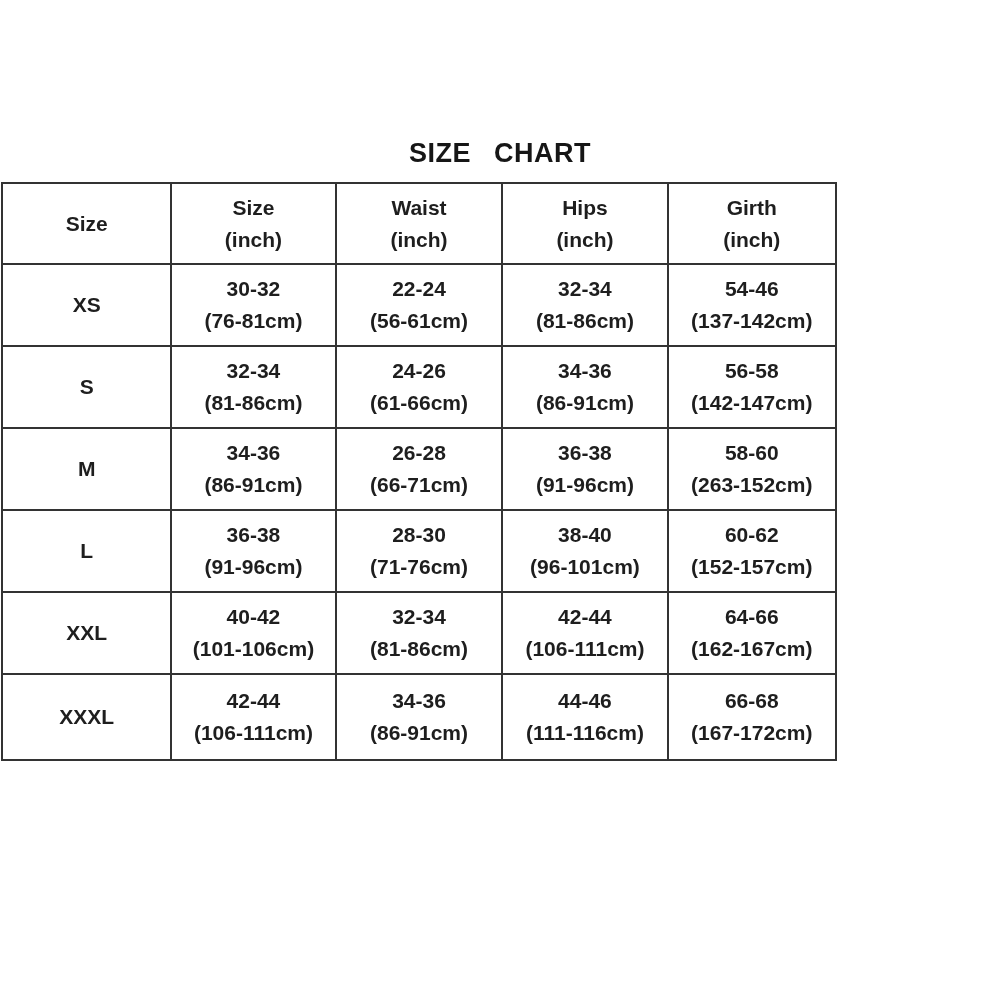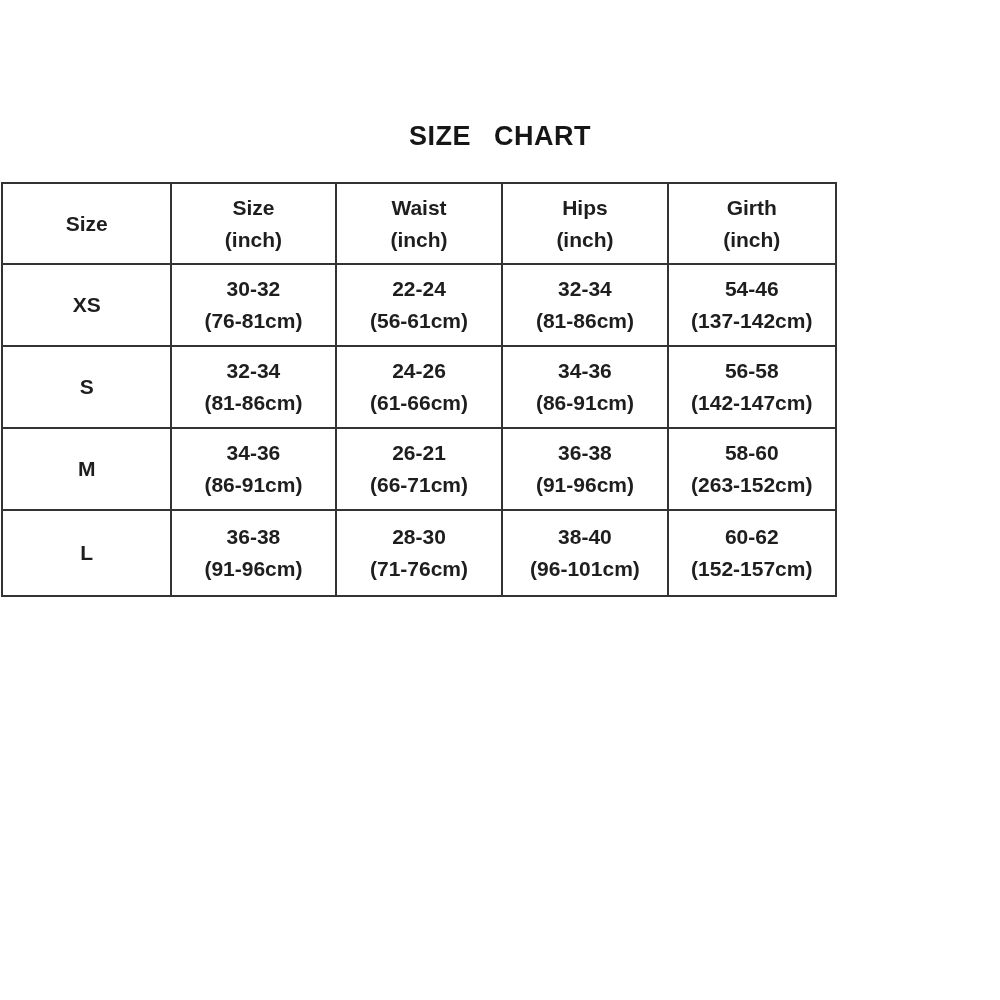--- a/index.html
+++ b/index.html
@@ -10,21 +10,21 @@
     width: 1000px;
     height: 1000px;
     background: #ffffff;
     position: relative;
     font-family: "Liberation Sans", sans-serif;
     color: #1e1e1e;
     overflow: hidden;
   }
   .page-title {
     position: absolute;
-    top: 121px;
+    top: 138px;
     left: 0;
     width: 100%;
     margin: 0;
     text-align: center;
     font-size: 27px;
     font-weight: bold;
     letter-spacing: 0.5px;
     word-spacing: 0.55em;
     color: #161616;
   }
@@ -112,32 +112,54 @@
 (61-66cm)</td>
         <td>34-36
 (86-91cm)</td>
         <td>56-58
 (142-147cm)</td>
       </tr>
       <tr>
         <th>M</th>
         <td>34-36
 (86-91cm)</td>
-        <td>26-21
+        <td>26-28
 (66-71cm)</td>
         <td>36-38
 (91-96cm)</td>
         <td>58-60
 (263-152cm)</td>
       </tr>
       <tr>
         <th>L</th>
         <td>36-38
 (91-96cm)</td>
         <td>28-30
 (71-76cm)</td>
         <td>38-40
 (96-101cm)</td>
         <td>60-62
 (152-157cm)</td>
       </tr>
+      <tr>
+        <th>XXL</th>
+        <td>40-42
+(101-106cm)</td>
+        <td>32-34
+(81-86cm)</td>
+        <td>42-44
+(106-111cm)</td>
+        <td>64-66
+(162-167cm)</td>
+      </tr>
+      <tr>
+        <th>XXXL</th>
+        <td>42-44
+(106-111cm)</td>
+        <td>34-36
+(86-91cm)</td>
+        <td>44-46
+(111-116cm)</td>
+        <td>66-68
+(167-172cm)</td>
+      </tr>
     </tbody>
 </table>
 
 </body></html>

